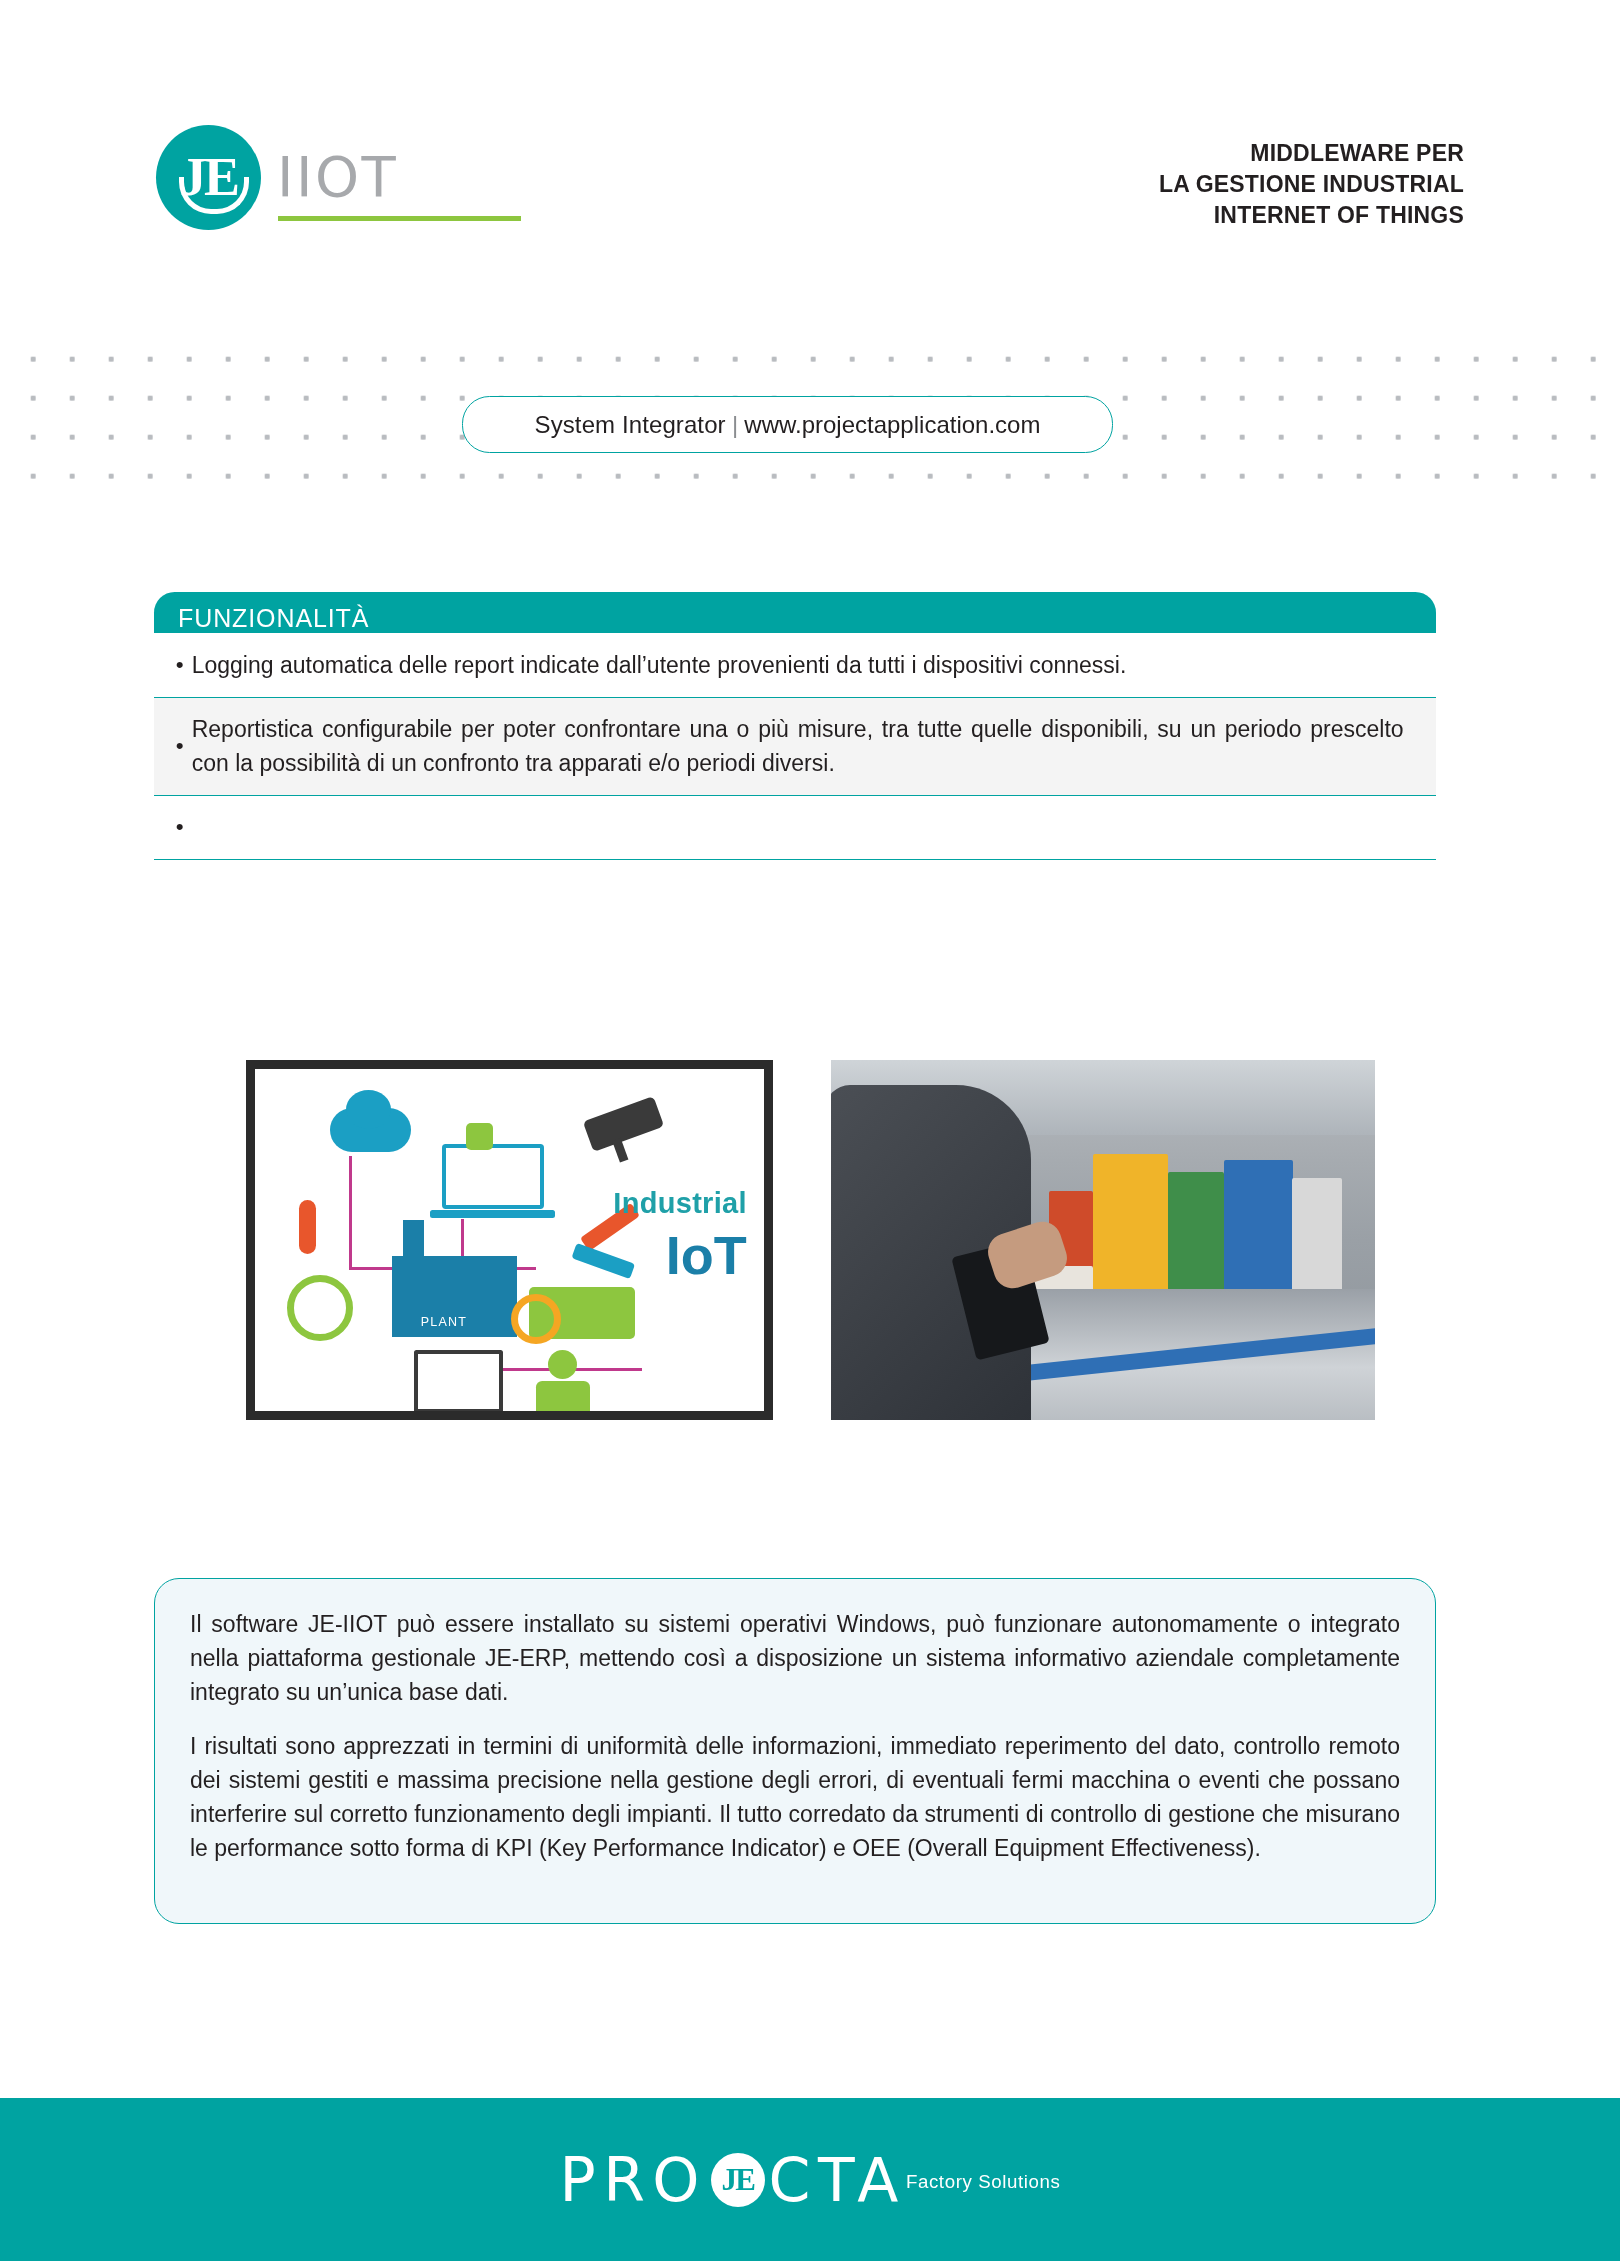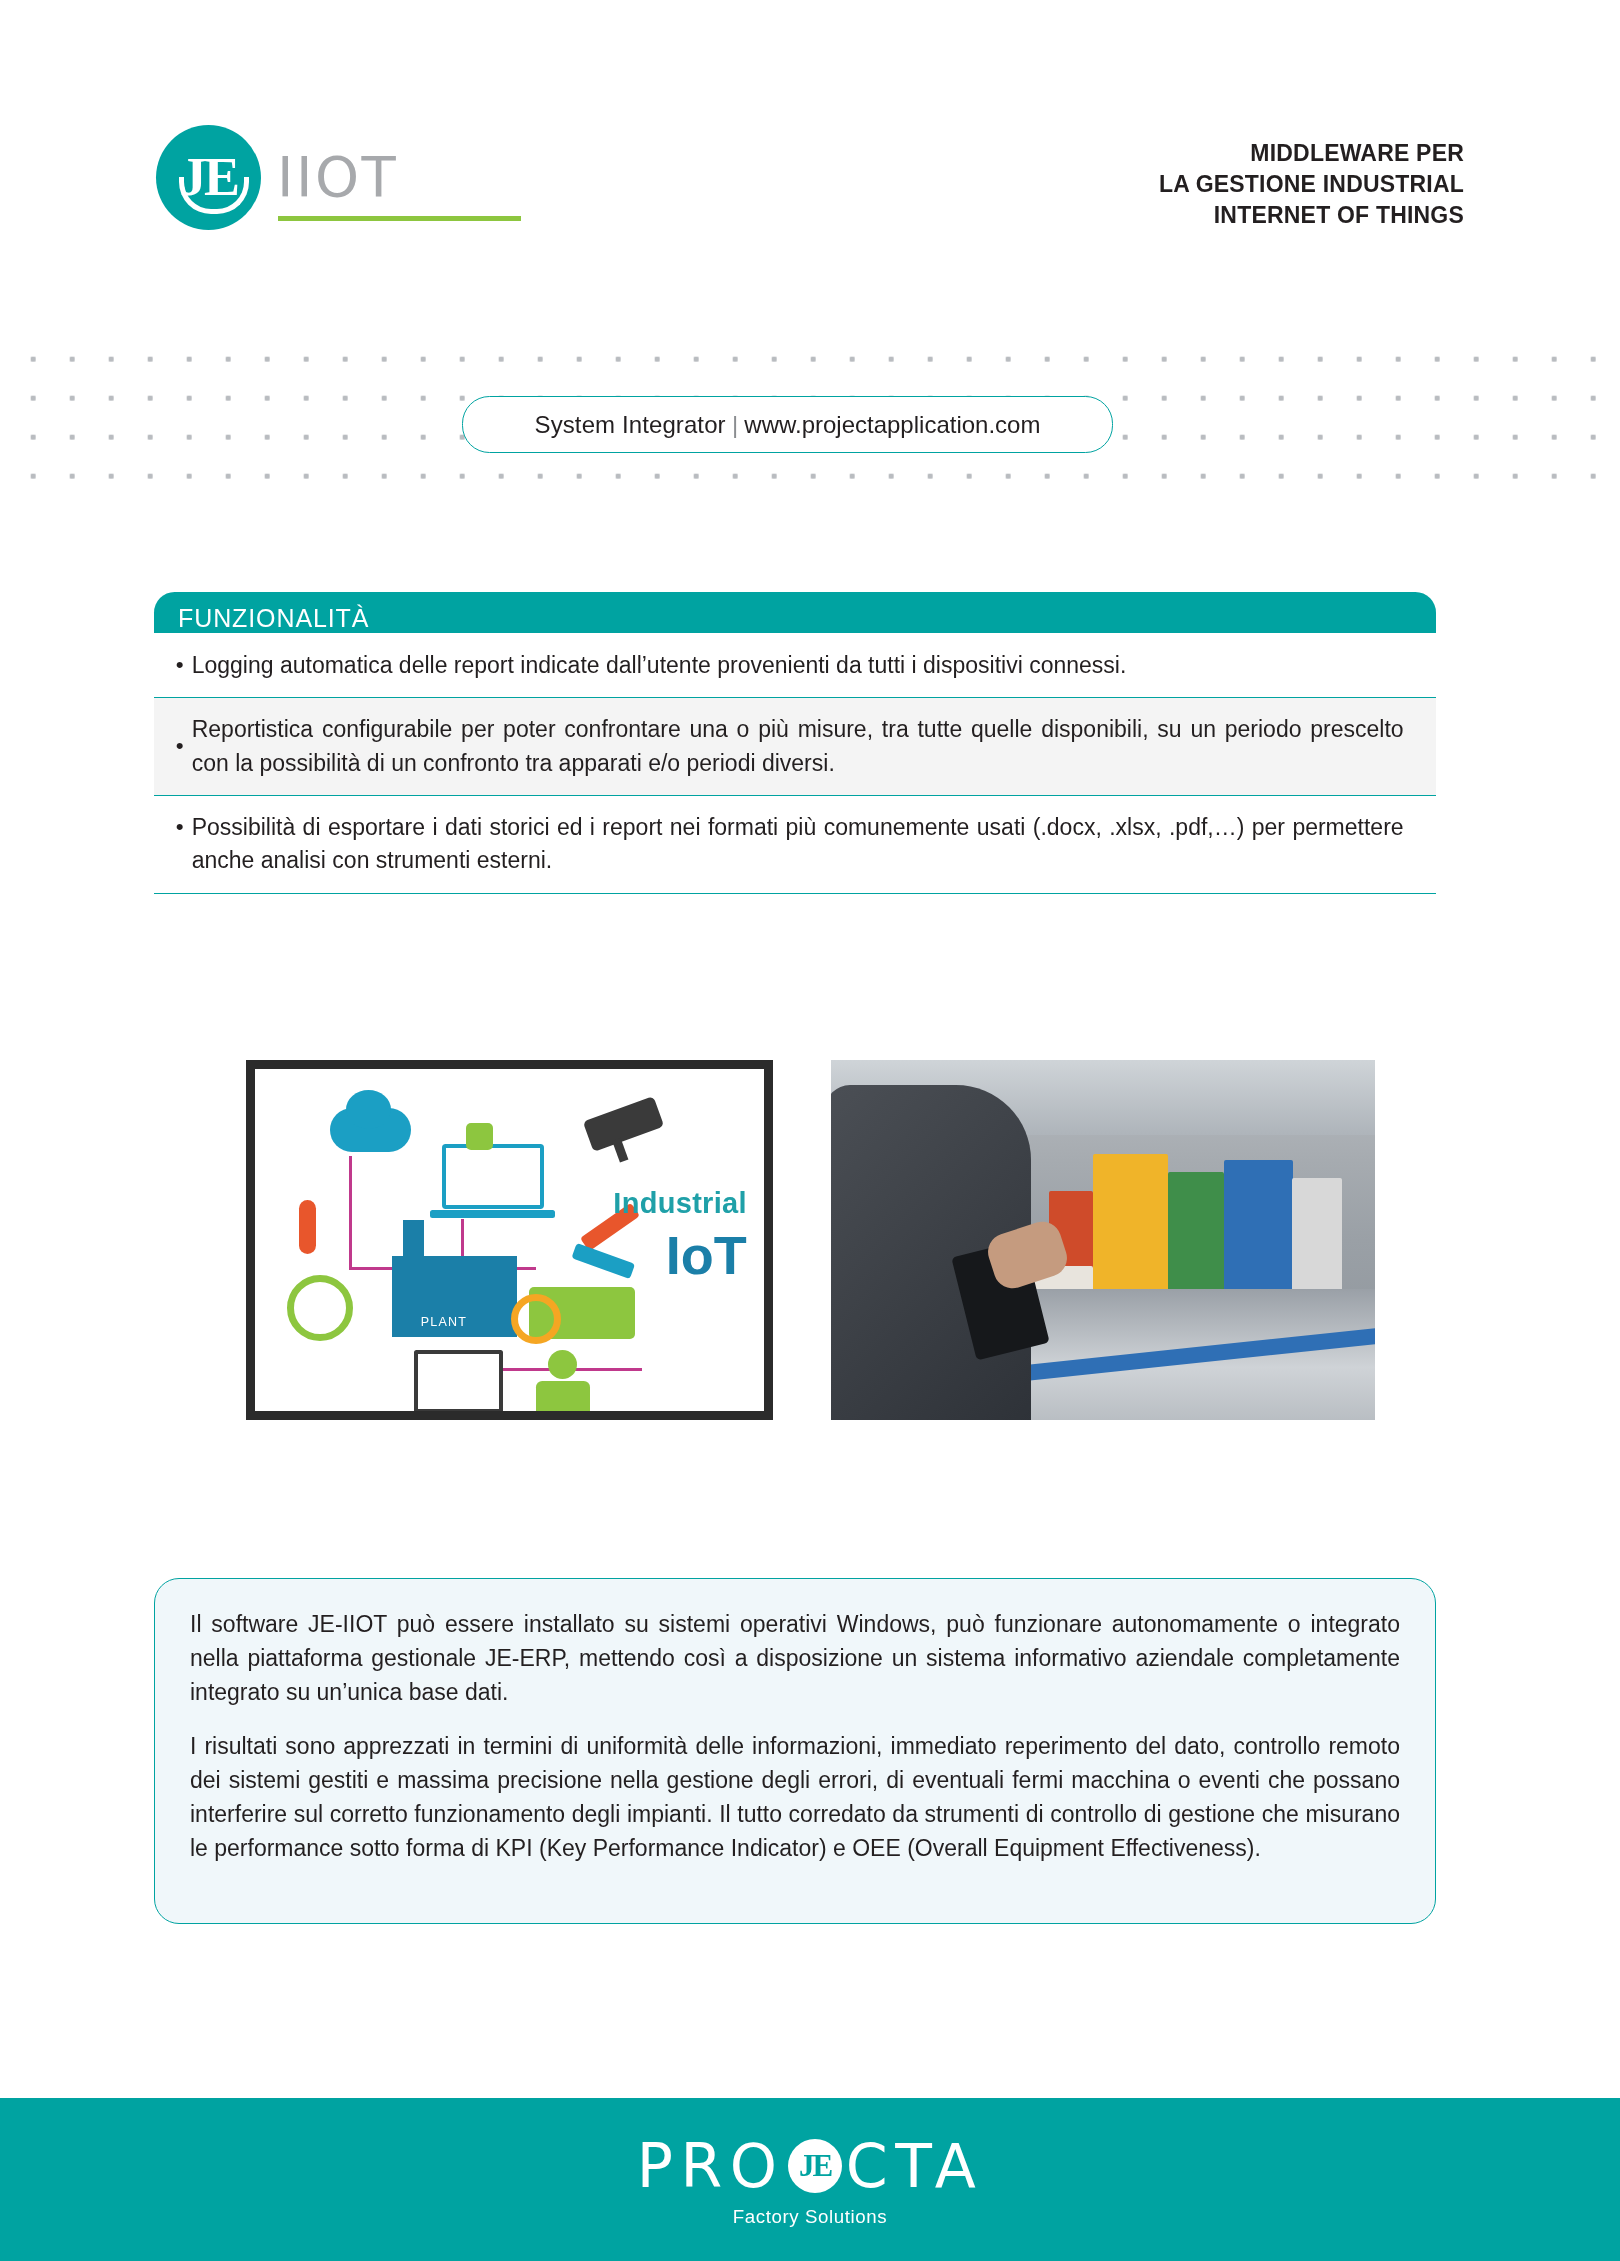--- a/index.html
+++ b/index.html
@@ -541,21 +541,21 @@
 
   
   .footer {
     position: absolute;
     left: 0;
     bottom: 0;
     width: 1620px;
     height: 163px;
     background: #00a3a1;
     display: flex;
-    flex-direction: column;
+    flex-direction: row;
     align-items: center;
     justify-content: center;
   }
   .footer-word {
     display: flex;
     align-items: center;
     color: #ffffff;
     font-size: 60px;
     letter-spacing: 7.5px;
     font-weight: 400;
@@ -619,21 +619,20 @@
   <div class="bullet-row">
     <span class="dot">•</span>
     <span class="txt nojust">Logging automatica delle report indicate dall’utente provenienti da tutti i dispositivi connessi.</span>
   </div>
   <div class="bullet-row alt">
     <span class="dot">•</span>
     <span class="txt">Reportistica configurabile per poter confrontare una o più misure, tra tutte quelle disponibili, su un periodo prescelto con la possibilità di un confronto tra apparati e/o periodi diversi.</span>
   </div>
   <div class="bullet-row">
     <span class="dot">•</span>
-    <span class="txt">Possibilità di esportare i dati storici ed i report nei formati più comunemente usati (.docx, .xlsx, .pdf,…) per permettere anche analisi con strumenti esterni.</span>
   </div>
 </div>
 
 <div class="img-iot">
   <div class="inner">
     <div class="iot-line-a"></div>
     <div class="iot-line-b"></div>
     <div class="iot-line-c"></div>
     <div class="iot-line-d"></div>
     <div class="iot-cloud"></div>

